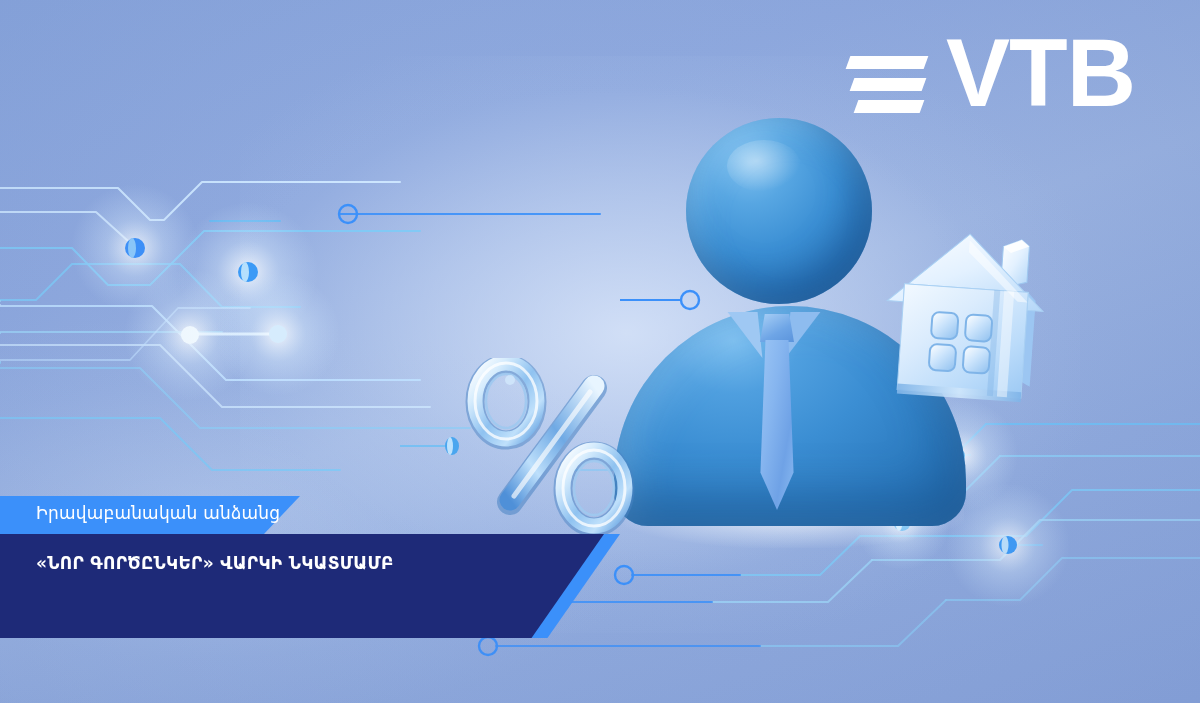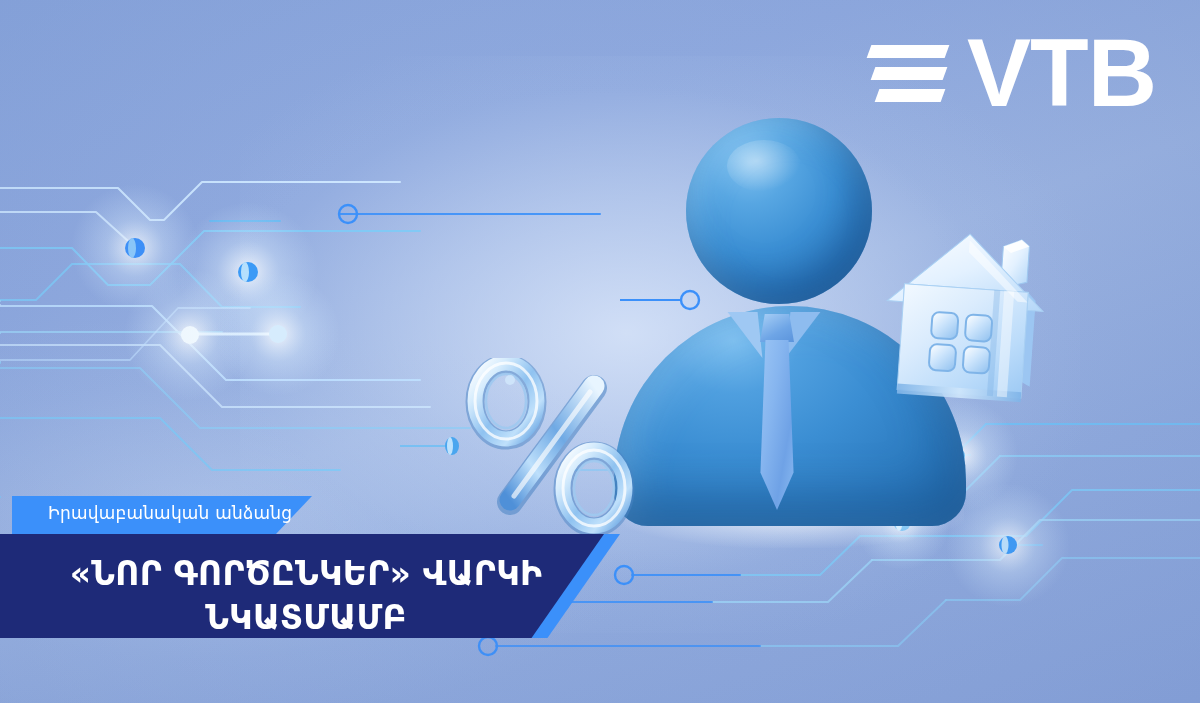--- a/index.html
+++ b/index.html
@@ -31,22 +31,22 @@
     position:absolute; inset:0;
     background:radial-gradient(ellipse at 50% 46%, rgba(255,255,255,0) 42%, rgba(105,135,198,.22) 100%);
   }
 
   
   .circuit { position:absolute; inset:0; }
   .circuit svg { display:block; width:1200px; height:703px; }
 
   
   #vtb-logo {
-    position:absolute; right:44px; top:34px;
-    display:flex; align-items:center; gap:20px;
+    position:absolute; right:65px; top:34px;
+    display:flex; align-items:flex-end; gap:20px;
   }
   .vtb-bars { display:flex; flex-direction:column; gap:9px; width:78px; }
   .vtb-bar { height:13px; background:#ffffff; }
   .vtb-bar.b1 { width:78px; transform:skewX(-20deg); }
   .vtb-bar.b2 { width:72px; transform:skewX(-20deg); margin-left:4px; }
   .vtb-bar.b3 { width:66px; transform:skewX(-20deg); margin-left:8px; }
   .vtb-word {
     color:#ffffff; font-size:96px; line-height:.82;
     font-weight:700; letter-spacing:-1px;
     font-family:"Liberation Sans", sans-serif;
@@ -109,21 +109,21 @@
   #percent { position:absolute; left:462px; top:358px; width:176px; height:176px; }
   #percent svg { display:block; width:176px; height:176px; }
 
   
   #house { position:absolute; left:876px; top:222px; width:176px; height:200px; }
   #house svg { display:block; width:176px; height:200px; }
 
   
   #text-banner { position:absolute; left:0; top:496px; width:640px; height:142px; }
 
-  .badge-wrap { position:relative; width:300px; height:38px;margin-left:12px; }
+  .badge-wrap { position:relative; width:300px; height:38px; }
   .badge-bg {
     position:absolute; inset:0;
     background:#3b90fa;
     clip-path:polygon(0 0, 100% 0, 88% 100%, 0 100%);
   }
   .badge-label {
     position:absolute; left:36px; top:7px;
     color:#ffffff; font-size:17px; letter-spacing:.2px;
     font-family:"DejaVu Sans", sans-serif;
     white-space:nowrap;
@@ -137,23 +137,22 @@
   }
   .headline-stripe {
     position:absolute; left:0; top:0; width:620px; height:104px;
     background:#3b90fa;
     clip-path:polygon(97.2% 0, 100% 0, 88.3% 100%, 85.5% 100%);
   }
   .headline-text {
     position:absolute; left:36px; top:18px; width:540px;
     color:#ffffff;
     font-family:"DejaVu Sans", sans-serif;
-    font-weight:700; font-size:33px; line-height:1.32;
+    font-weight:700; font-size:17px; line-height:1.32;
     letter-spacing:.3px;
-    text-align:center;
   }
   .headline-text .l2 { display:block; }
 </style>
 </head>
 <body>
 
 <div id="banner">
 
   <div class="bg-base"></div>
   <div class="bg-glow-center"></div>

